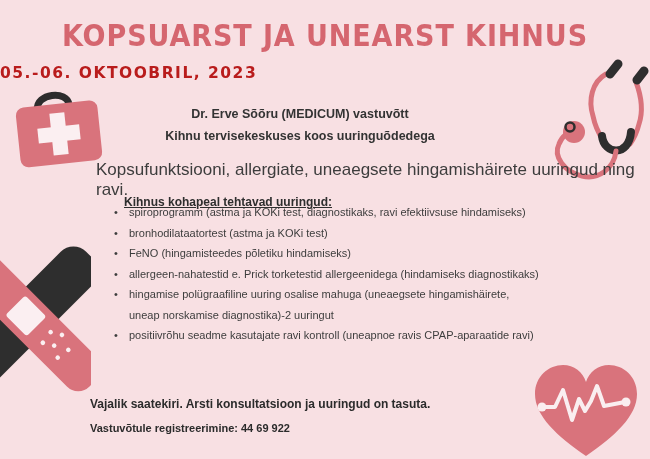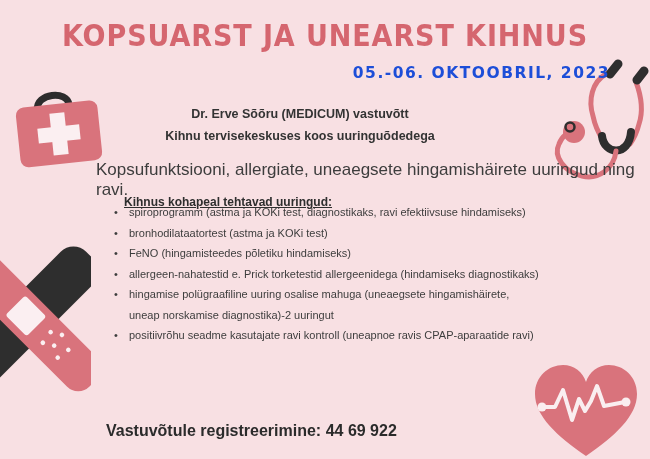--- a/index.html
+++ b/index.html
@@ -19,26 +19,26 @@
     font-weight:800;
     font-size:30px;
     letter-spacing:1px;
     color:#d5666f;
     transform:scaleX(0.9);
     transform-origin:50% 50%;
     white-space:nowrap;
   }
   .date{
     top:64px;left:0;width:610px;
-    text-align:right;
+    text-align:left;
     font-family:"DejaVu Sans",sans-serif;
     font-weight:700;
     font-size:15.5px;
     letter-spacing:1.5px;
-    color:#1d4ed8;
+    color:#b91c1c;
     white-space:nowrap;
   }
   .intro{
     top:103px;left:0;width:600px;
     text-align:center;
     font-weight:700;
     font-size:12.5px;
     line-height:22px;
     color:#333333;
   }
@@ -66,21 +66,21 @@
     line-height:20.5px;
     color:#3d3d3d;
   }
   ul.exams li::before{
     content:"•";
     position:absolute;
     left:2px;top:0;
     color:#3d3d3d;
   }
   .footer1{ top:397px;left:90px; font-weight:700; font-size:12px; color:#2b2b2b;}
-  .footer2{ top:422px;left:90px; font-weight:700; font-size:16px; color:#2b2b2b;margin-left:16px;}
+  .footer2{ top:422px;left:90px; font-weight:700; font-size:11px; color:#2b2b2b;}
   svg{display:block;}
 </style>
 </head>
 <body>
 
 <div class="page">
 
   <div class="abs" style="left:6px;top:86px;">
     <svg width="105" height="85" viewBox="0 0 105 85">
       <g transform="rotate(-6 52 48)">
@@ -145,15 +145,16 @@
 
   <ul class="abs exams">
     <li>spiroprogramm (astma ja KOKi test, diagnostikaks, ravi efektiivsuse hindamiseks)</li>
     <li>bronhodilataatortest (astma ja KOKi test)</li>
     <li>FeNO (hingamisteedes põletiku hindamiseks)</li>
     <li>allergeen-nahatestid e. Prick torketestid allergeenidega (hindamiseks diagnostikaks)</li>
     <li>hingamise polügraafiline uuring osalise mahuga (uneaegsete hingamishäirete, uneap norskamise diagnostika)-2 uuringut</li>
     <li>positiivrõhu seadme kasutajate ravi kontroll (uneapnoe ravis CPAP-aparaatide ravi)</li>
   </ul>
 
+  <div class="abs footer1">Vajalik saatekiri. Arsti konsultatsioon ja uuringud on tasuta.</div>
   <div class="abs footer2">Vastuvõtule registreerimine: 44 69 922</div>
 
 </div>
 
 </body></html>

